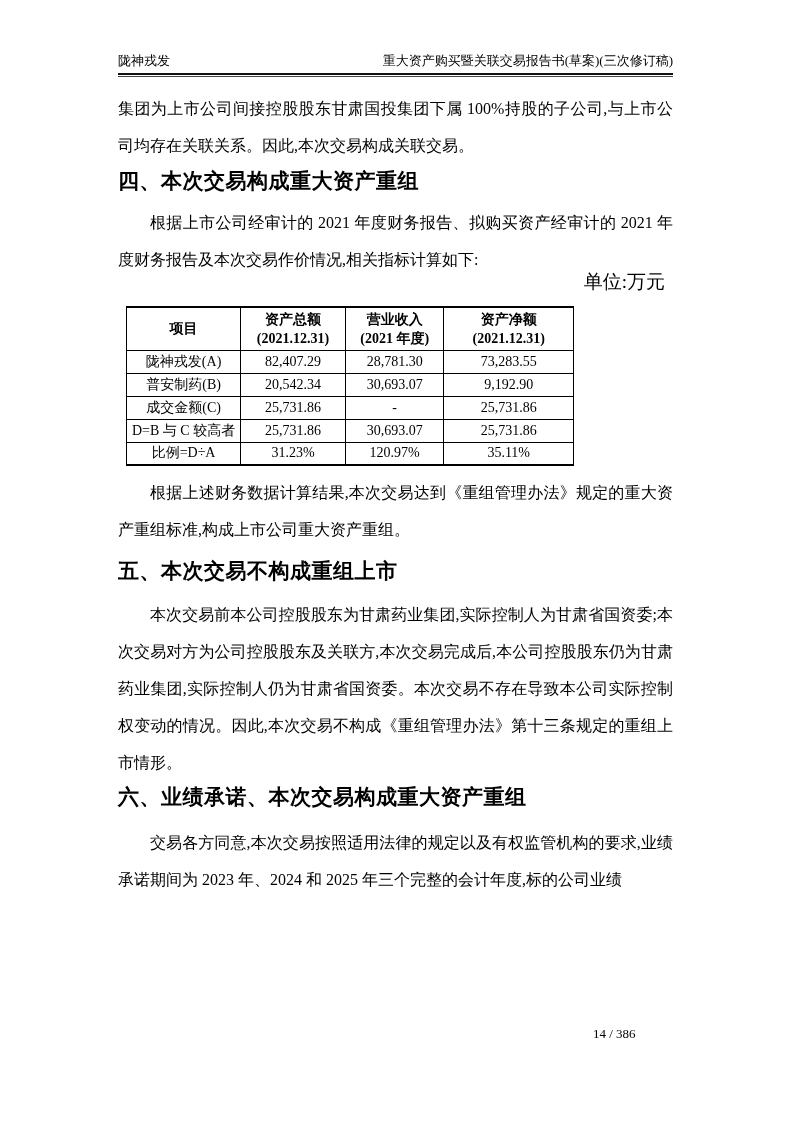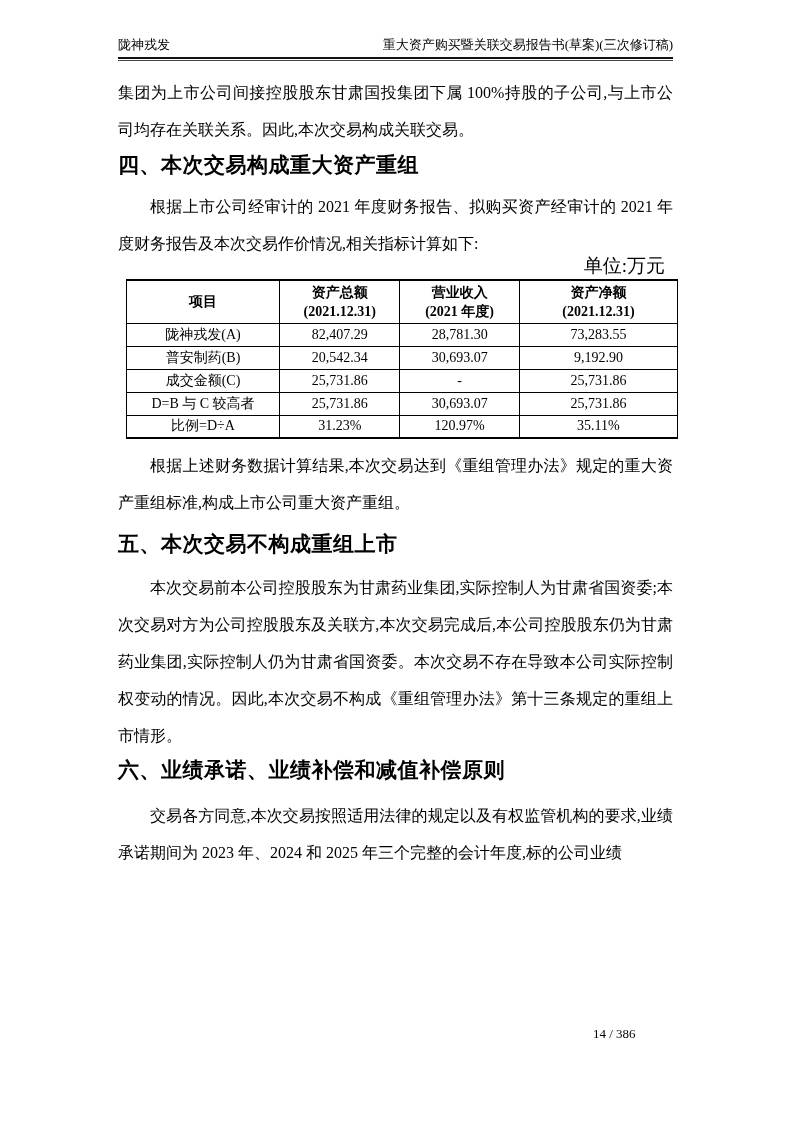--- a/index.html
+++ b/index.html
@@ -12,21 +12,21 @@
     background: #ffffff;
     color: #000000;
     font-family: "Liberation Serif", "DejaVu Serif", serif;
     overflow: hidden;
   }
   .content {
     padding: 0 120px 0 118px;
   }
   
   .doc-header {
-    padding-top: 36px;
+    padding-top: 52px;
     display: flex;
     justify-content: space-between;
     align-items: flex-end;
     font-size: 13px;
     line-height: 18px;
   }
   .header-rule-thick { height: 2px; background: #111; margin-top: 3px; }
   .header-rule-thin  { height: 1px; background: #444; margin-top: 1px; }
   
   .para {
@@ -62,23 +62,23 @@
   
   .unit-label {
     margin-top: -6px;
     font-size: 19px;
     text-align: right;
     padding-right: 8px;
     line-height: 20px;
   }
   table.fin-table {
     border-collapse: collapse;
-    width: 552px;
+    width: 448px;
     margin-left: 8px;
-    margin-top: 3px;
+    margin-top: 14px;
     font-size: 14px;
     border-top: 2.5px solid #000;
     border-bottom: 2.5px solid #000;
   }
   table.fin-table th, table.fin-table td {
     border: 1px solid #000;
     text-align: center;
     vertical-align: middle;
     padding: 0 2px;
   }
@@ -173,19 +173,19 @@
           <td>35.11%</td>
         </tr>
       </tbody>
     </table>
 
     <p class="para indent s4-conclusion">根据上述财务数据计算结果,本次交易达到《重组管理办法》规定的重大资产重组标准,构成上市公司重大资产重组。</p>
 
     <h2 class="h-l1 h-five">五、本次交易不构成重组上市</h2>
     <p class="para indent s5-body">本次交易前本公司控股股东为甘肃药业集团,实际控制人为甘肃省国资委;本次交易对方为公司控股股东及关联方,本次交易完成后,本公司控股股东仍为甘肃药业集团,实际控制人仍为甘肃省国资委。本次交易不存在导致本公司实际控制权变动的情况。因此,本次交易不构成《重组管理办法》第十三条规定的重组上市情形。</p>
 
-    <h2 class="h-l1 h-six">六、业绩承诺、业绩补偿和减值补偿原则</h2>
+    <h2 class="h-l1 h-six">六、业绩承诺、本次交易构成重大资产重组</h2>
     <p class="para indent s6-body">交易各方同意,本次交易按照适用法律的规定以及有权监管机构的要求,业绩承诺期间为 2023 年、2024 和 2025 年三个完整的会计年度,标的公司业绩</p>
 
   </div>
 
   <div class="page-number">14 / 386</div>
 </div>
 
 </body></html>

